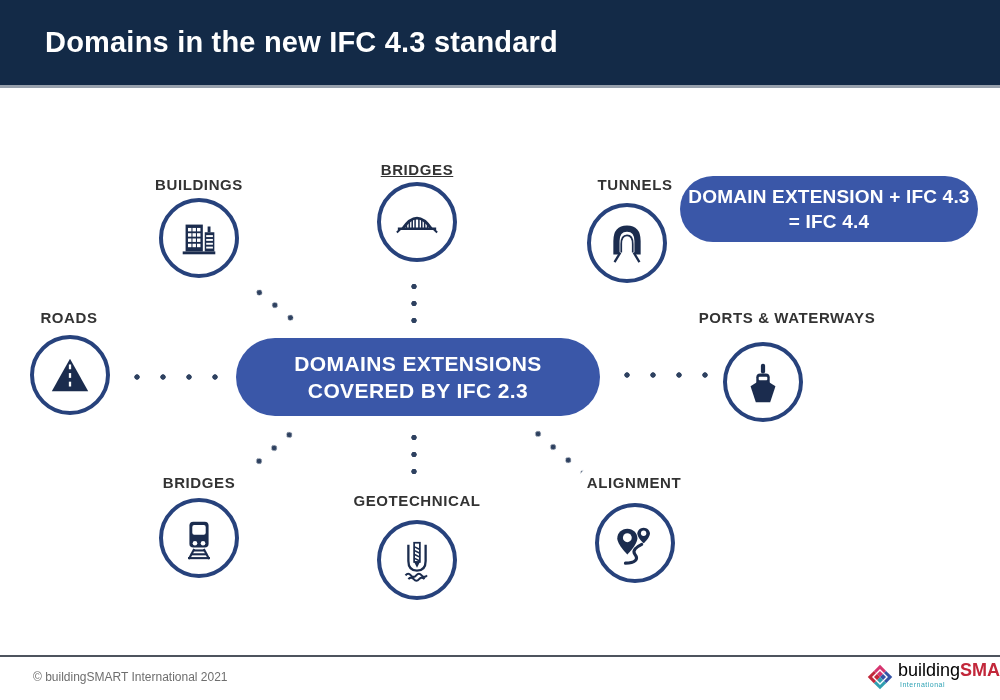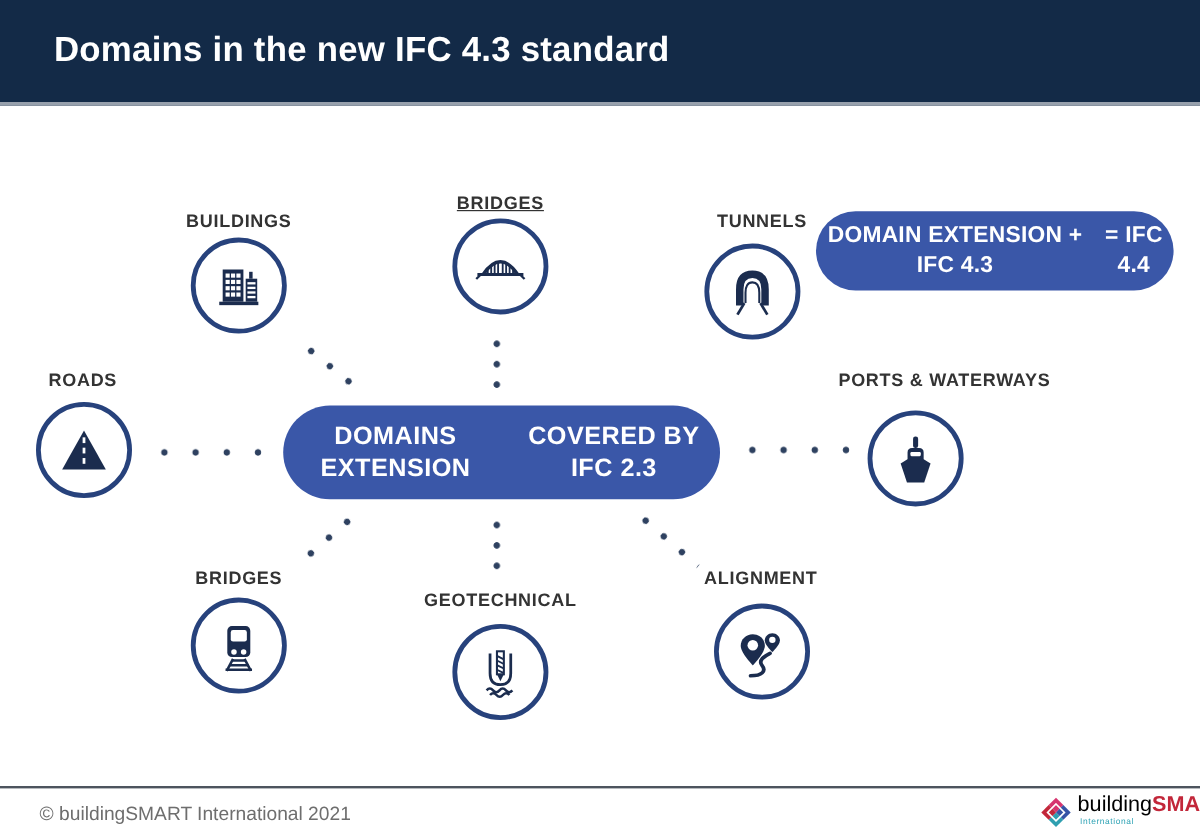--- a/index.html
+++ b/index.html
@@ -9,21 +9,21 @@
   
   .header{position:absolute;left:0;top:0;width:100%;height:88px;background:#132a47;border-bottom:3px solid #97a0ac;box-sizing:border-box;}
   .header h1{margin:0;padding:0 0 0 45px;line-height:85px;font-size:29px;font-weight:bold;color:#ffffff;letter-spacing:.2px;}
 
   
   .node-label{position:absolute;width:180px;text-align:center;font-size:15px;font-weight:600;color:#333333;letter-spacing:.6px;}
   .circle{position:absolute;width:80px;height:80px;border-radius:50%;border:4px solid #27427c;background:#ffffff;box-sizing:border-box;display:flex;align-items:center;justify-content:center;}
   .circle svg{display:block;}
 
   
-  .pill{position:absolute;background:#3a57a8;color:#ffffff;display:flex;align-items:center;justify-content:center;text-align:center;font-weight:bold;}
+  .pill{position:absolute;background:#3a57a8;color:#ffffff;display:flex;flex-direction:column;align-items:center;justify-content:center;text-align:center;font-weight:bold;}
   #center-pill{left:236px;top:338px;width:364px;height:78px;border-radius:39px;font-size:21px;line-height:27px;letter-spacing:.4px;}
   #extension-pill{left:680px;top:176px;width:298px;height:66px;border-radius:33px;font-size:19px;line-height:25px;letter-spacing:.2px;}
 
   
   .connector{position:absolute;height:6px;transform-origin:0 50%;
     background-image:radial-gradient(circle,#2e4160 2.4px,transparent 3px);
     background-repeat:repeat-x;background-position:2px 50%;}
   .horiz{background-size:26px 6px;}
   .diag{background-size:20px 6px;}
   .vert{background-size:17px 6px;}
@@ -50,21 +50,21 @@
   #circle-bridges{left:377px;top:182px;}
   #circle-tunnels{left:587px;top:203px;}
   #circle-roads{left:30px;top:335px;}
   #circle-ports{left:723px;top:342px;}
   #circle-railways{left:159px;top:498px;}
   #circle-geotechnical{left:377px;top:520px;}
   #circle-alignment{left:595px;top:503px;}
 
   
   .footer-line{position:absolute;left:0;top:655px;width:100%;height:2px;background:#4d545e;}
-  .copyright{position:absolute;left:33px;top:670px;font-size:16px;color:#6e6e6e;}
+  .copyright{position:absolute;left:33px;top:670px;font-size:12px;color:#6e6e6e;}
   .bs-logo{position:absolute;left:866px;top:661px;display:flex;align-items:flex-start;}
   .bs-logo svg{margin-top:2px;}
   .bs-text{margin-left:4px;line-height:1;}
   .bs-row{font-size:18px;white-space:nowrap;}
   .bs-building{color:#000000;}
   .bs-smart{color:#c2273a;font-weight:bold;}
   .bs-sub{font-size:7px;color:#2fa3b5;margin-top:2px;margin-left:2px;letter-spacing:.5px;}
 </style>
 </head>
 <body>
@@ -221,21 +221,21 @@
         <path d="M14 45 C24 45 28 41 24 36 C20.5 31.5 26 28 31 25.5" fill="none" stroke="#1b2c4e" stroke-width="3.2" stroke-linecap="round"></path>
         <path d="M16 9 C22 9 26.5 13.5 26.5 19 C26.5 25.5 16 36 16 36 C16 36 5.5 25.5 5.5 19 C5.5 13.5 10 9 16 9 Z" fill="#1b2c4e"></path>
         <circle cx="16" cy="18.5" r="4.6" fill="#ffffff"></circle>
         <path d="M33 8 C36.7 8 39.6 10.9 39.6 14.2 C39.6 18.4 33 24.5 33 24.5 C33 24.5 26.4 18.4 26.4 14.2 C26.4 10.9 29.3 8 33 8 Z" fill="#1b2c4e"></path>
         <circle cx="33" cy="13.8" r="2.8" fill="#ffffff"></circle>
       </svg>
     </span>
   </div>
 
   <div class="pill" id="center-pill">
-    <span>DOMAINS EXTENSION</span>
+    <span>DOMAINS EXTENSIONS</span>
     <span>COVERED BY IFC 2.3</span>
   </div>
 
   <div class="pill" id="extension-pill">
     <span>DOMAIN EXTENSION + IFC 4.3</span>
     <span>= IFC 4.4</span>
   </div>
 
   <div class="footer-line"></div>
   <div class="copyright">© buildingSMART International 2021</div>

